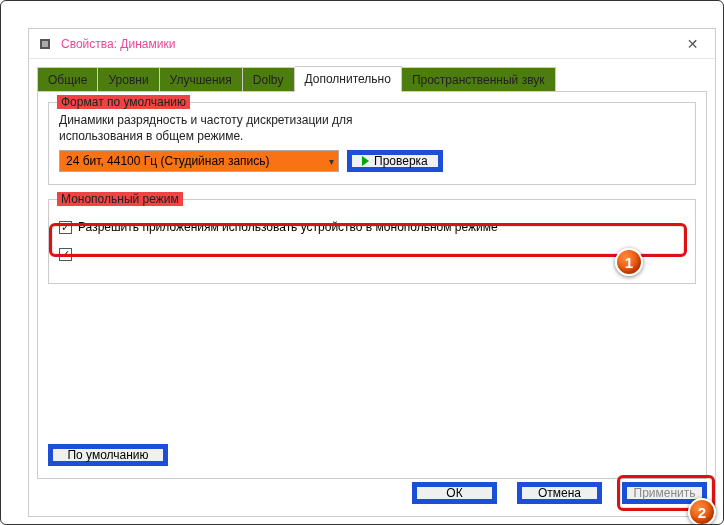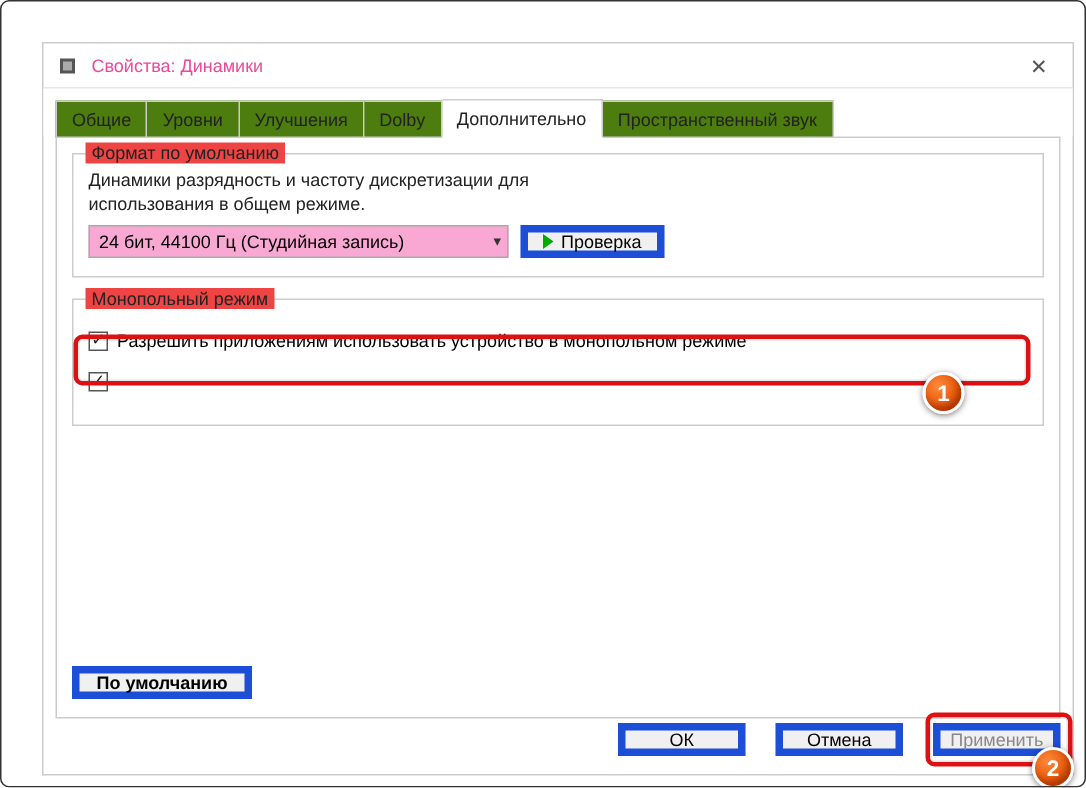--- a/index.html
+++ b/index.html
@@ -13,28 +13,28 @@
 .tabs { display: flex; align-items: flex-end; padding: 6px 8px 0 8px; background: #fff; }
 .tab { padding: 5px 10px; border: 1px solid #ccc; border-bottom: none; background: #fff; margin-right: 0; position: relative; top: 1px; color: #222; cursor: default; }
 .tab + .tab { border-left: none; }
 .tab.active { background: #fff; border-bottom: 1px solid #fff; z-index: 2; }
 .tab:not(.active) { background: #4d7c0f; }
 .tab-body { border: 1px solid #ccc; margin: 0 8px 8px 8px; padding: 10px; height: 388px; position: relative; }
 .group { border: 1px solid #ccc; padding: 10px 10px 12px 10px; margin-bottom: 14px; position: relative; }
 .group-title { position: absolute; top: -8px; left: 8px; background: #ef4444; padding: 0 4px; color: #222; }
 .group-desc { color: #222; margin-bottom: 6px; line-height: 1.3; }
 .row { display: flex; align-items: center; gap: 8px; }
-.combo { display: inline-flex; align-items: center; justify-content: space-between; width: 280px; height: 22px; border: 1px solid #aaa; background: #f9a8d4; padding: 0 4px 0 6px; }
+.combo { display: inline-flex; align-items: center; justify-content: space-between; width: 280px; height: 22px; border: 1px solid #aaa; background: #f97316; padding: 0 4px 0 6px; }
 .combo .chev { font-size: 10px; color: #333; }
 .btn { display: inline-flex; align-items: center; justify-content: center; height: 22px; padding: 0 10px; border: 5px solid #1d4ed8; background: #f0f0f0; cursor: default; gap: 5px; }
 .play-tri { width: 0; height: 0; border-left: 7px solid #0a0; border-top: 5px solid transparent; border-bottom: 5px solid transparent; }
 .checkbox-row { display: flex; align-items: center; gap: 6px; margin: 14px 0; }
 .cb { width: 13px; height: 13px; border: 1px solid #555; display: inline-flex; align-items: center; justify-content: center; font-size: 10px; line-height: 1; color: #222; background: #fff; }
 .cb.checked::after { content: "✓"; font-size: 11px; }
-.defaults-btn { position: absolute; left: 10px; bottom: 12px; width: 120px; font-weight: bold; }
+.defaults-btn { position: absolute; left: 10px; bottom: 12px; width: 120px; }
 .footer { position: absolute; left: 8px; right: 8px; bottom: 8px; height: 30px; display: flex; justify-content: flex-end; gap: 20px; align-items: center; }
 .footer .btn { width: 85px; }
 .btn.disabled { color: #888; }
 .highlight-1 { position: absolute; border: 3px solid #d11; border-radius: 6px; pointer-events: none; box-shadow: 0 0 0 1px rgba(0,0,0,.1) inset; }
 .highlight-1.a { left: 49px; top: 223px; width: 638px; height: 34px; }
 .highlight-1.b { left: 617px; top: 475px; width: 98px; height: 36px; border-radius: 6px; }
 .marker { position: absolute; width: 28px; height: 28px; border-radius: 50%; background: radial-gradient(circle at 35% 30%, #ff8a3a, #e24a00 70%); border: 2px solid #fff; box-shadow: 0 1px 4px rgba(0,0,0,.5), inset -2px -3px 4px rgba(0,0,0,.25); color: #fff; font-weight: bold; font-size: 15px; display: flex; align-items: center; justify-content: center; }
 .marker.m1 { left: 615px; top: 248px; }
 .marker.m2 { left: 688px; top: 498px; }
 .group.mono { border: 1px solid #ccc; padding-top: 6px; padding-bottom: 8px; }

